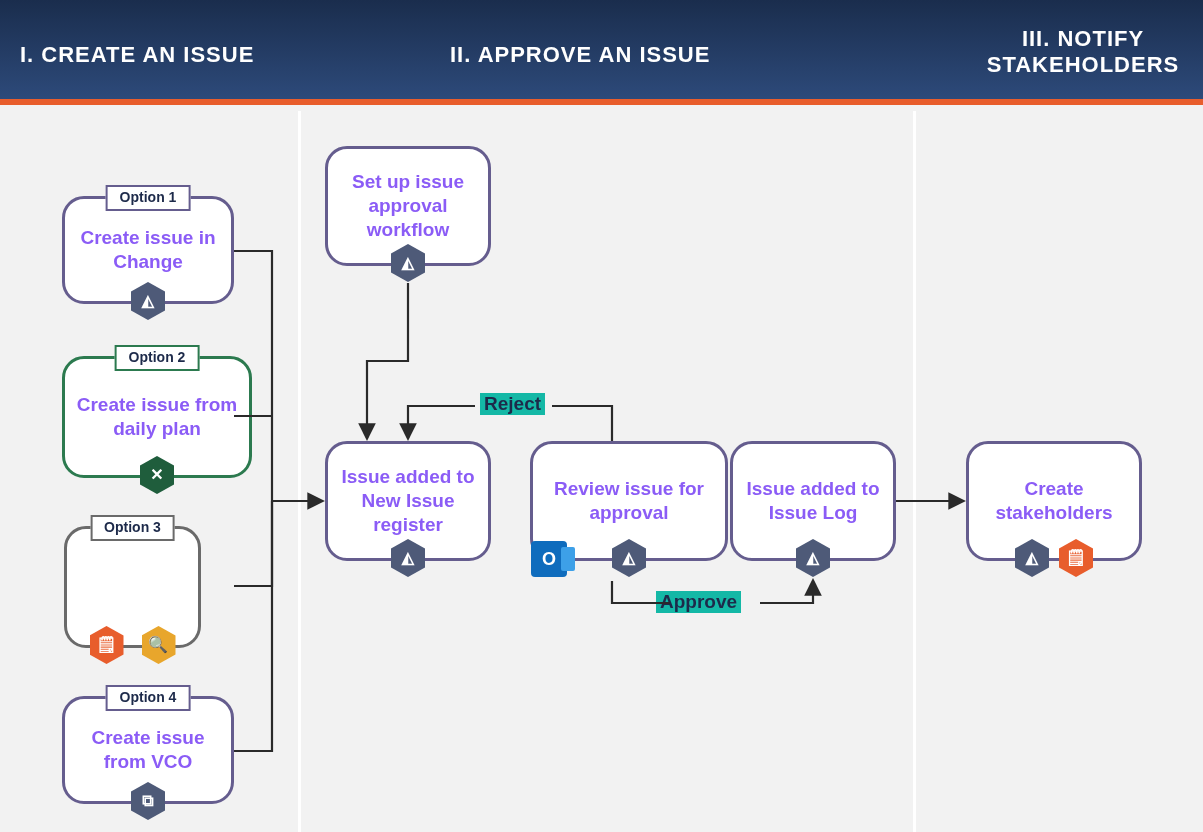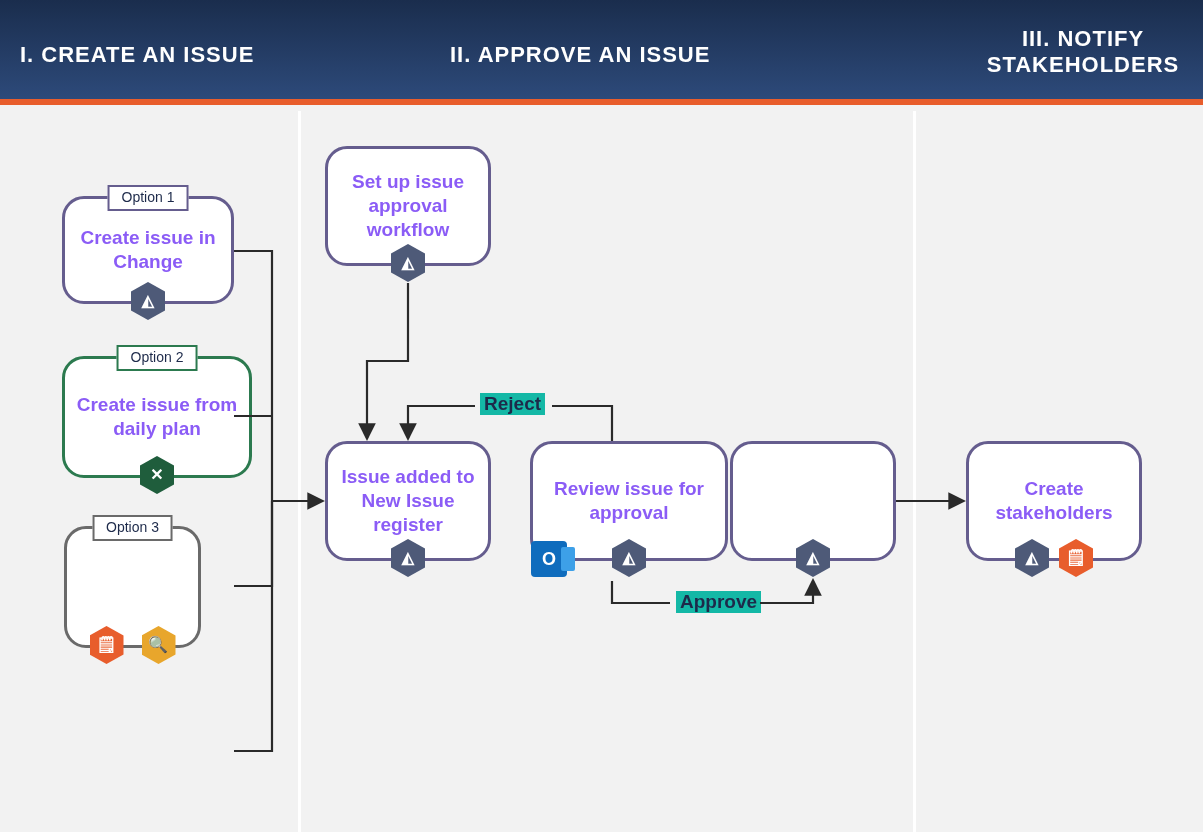--- a/index.html
+++ b/index.html
@@ -73,21 +73,21 @@
   .node.gray   { border: 3px solid #6a6a6a; }
 
   .option-tag {
     position: absolute;
     top: -14px;
     left: 50%;
     transform: translateX(-50%);
     background: #fff;
     border: 2px solid currentColor;
     font-size: 14px;
-    font-weight: 400;
+    font-weight: 700;
     padding: 2px 12px;
     white-space: nowrap;
     color: inherit;
   }
   .node.purple .option-tag { color: #655d8e; }
   .node.green  .option-tag { color: #2c7a4f; }
   .node.gray   .option-tag { color: #6a6a6a; }
   .option-tag span { color: #1d2a4a; }
 
   .hex {
@@ -188,20 +188,27 @@
   </div>
 
   <div class="node gray" style="left:64px; top:415px; width:137px; height:122px;">
     <div class="option-tag"><span>Option 3</span></div>
     <div class="hex-row" style="gap:18px;">
       <div class="hex orange">🗒</div>
       <div class="hex yellow">🔍</div>
     </div>
   </div>
 
+  <div class="node purple" style="left:62px; top:585px; width:172px; height:108px;">
+    <div class="option-tag"><span>Option 4</span></div>
+    <div class="node-text">Create issue from VCO</div>
+    <div class="hex-row">
+      <div class="hex slate">⧉</div>
+    </div>
+  </div>
 
   <div class="node purple" style="left:325px; top:35px; width:166px; height:120px;">
     <div class="node-text">Set up issue approval workflow</div>
     <div class="hex-row">
       <div class="hex slate">◭</div>
     </div>
   </div>
 
   <div class="node purple" style="left:325px; top:330px; width:166px; height:120px;">
     <div class="node-text">Issue added to New Issue register</div>
@@ -212,35 +219,36 @@
 
   <div class="node purple" style="left:530px; top:330px; width:198px; height:120px;">
     <div class="node-text">Review issue for approval</div>
     <div class="outlook">O</div>
     <div class="hex-row">
       <div class="hex slate">◭</div>
     </div>
   </div>
 
   <div class="node purple" style="left:730px; top:330px; width:166px; height:120px;">
+    <div class="node-text">Issue added to Issue Log</div>
     <div class="hex-row">
       <div class="hex slate">◭</div>
     </div>
   </div>
 
   <div class="node purple" style="left:966px; top:330px; width:176px; height:120px;">
     <div class="node-text">Create stakeholders</div>
     <div class="hex-row" style="gap:10px;">
       <div class="hex slate">◭</div>
       <div class="hex orange">🗒</div>
     </div>
   </div>
 
   <div class="edge-label" style="left:480px; top:282px;">Reject</div>
-  <div class="edge-label" style="left:676px; top:480px;text-align:right;">Approve</div>
+  <div class="edge-label" style="left:656px; top:480px;text-align:right;">Approve</div>
 
   <svg class="arrows">
     <defs>
       <marker id="ah" viewBox="0 0 12 12" refX="10" refY="6" markerWidth="8" markerHeight="8" orient="auto-start-reverse">
         <path d="M0,0 L12,6 L0,12 z" fill="#2a2a2a"></path>
       </marker>
     </defs>
 
     <path class="arrow" d="M234 140 H272 V390"></path>
     <path class="arrow" d="M234 305 H272"></path>

